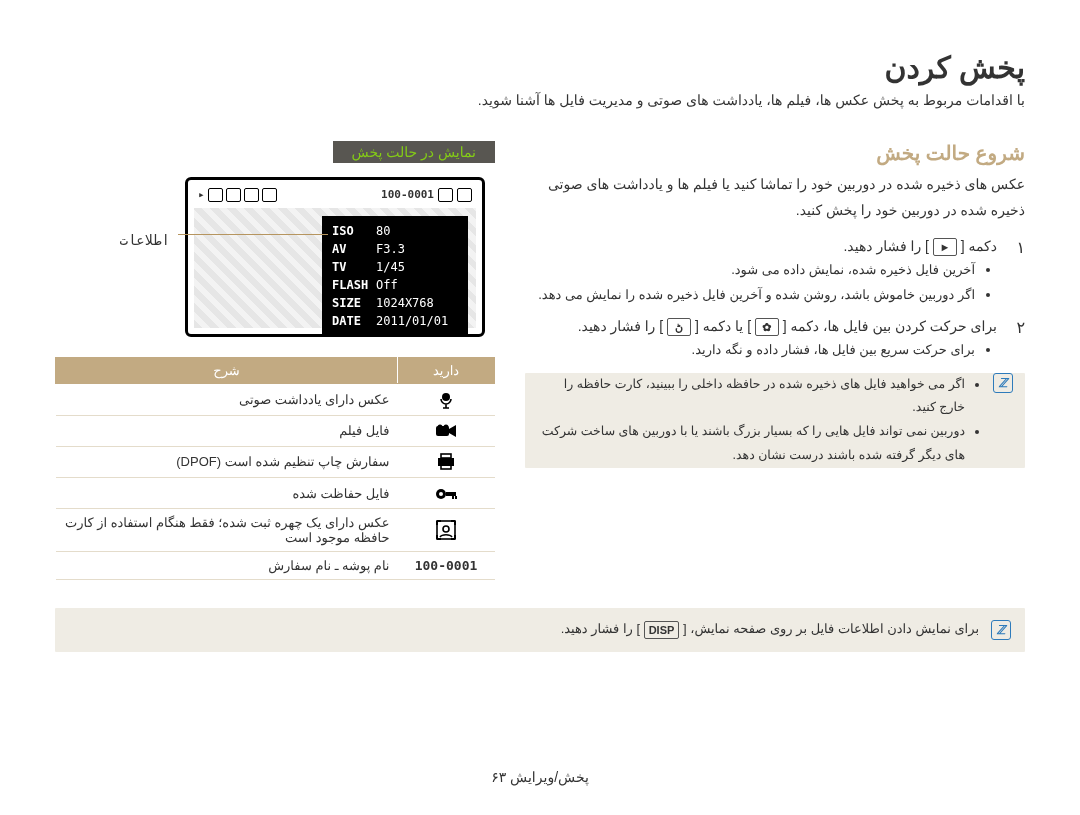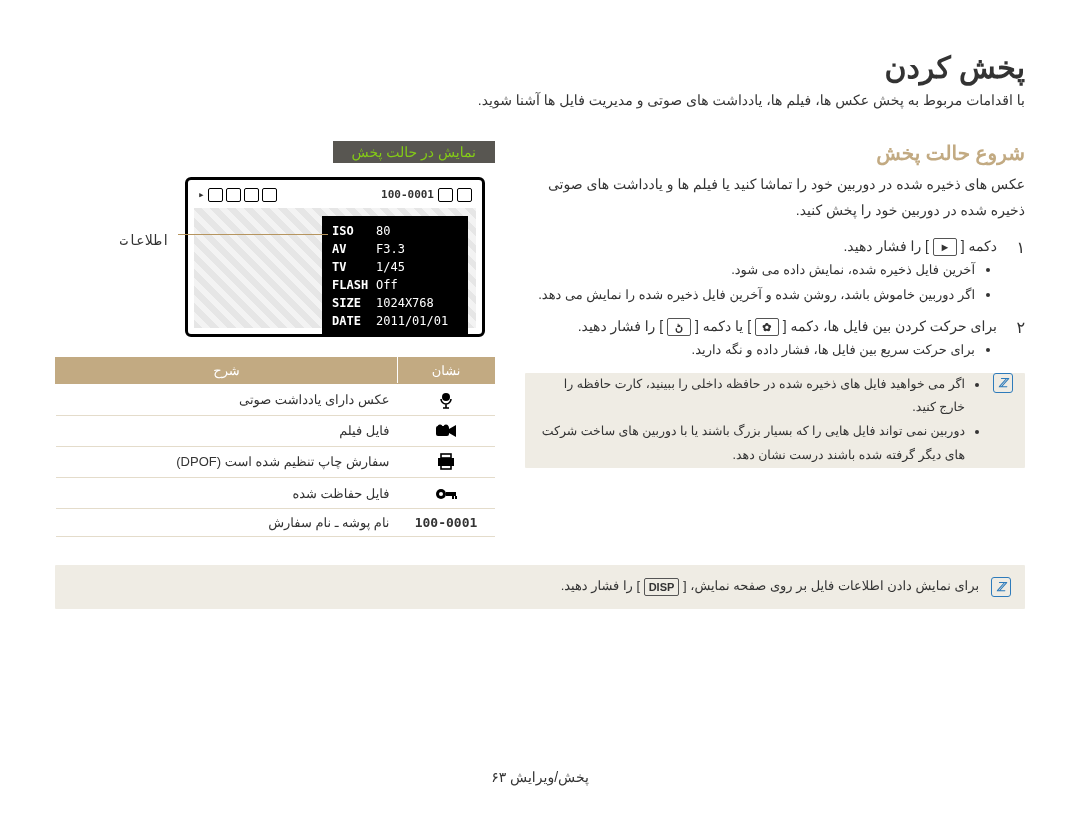--- a/index.html
+++ b/index.html
@@ -390,21 +390,21 @@
             </div>
             <div class="callout-line"></div>
             <span class="callout-text">اطلاعات</span>
           </div>
         </div>
       </div>
 
       <table class="legend">
         <thead>
           <tr>
-            <th>نشان</th>
+            <th>دارید</th>
             <th>شرح</th>
           </tr>
         </thead>
         <tbody>
           <tr>
             <td class="ic">
               <svg class="sicon" width="16" height="18">
                   <circle cx="8" cy="6" r="4" fill="#000"></circle>
                   <path d="M3 8 a5 5 0 0 0 10 0 M8 13 v4 M5 17 h6" stroke="#000" stroke-width="1.6" fill="none"></path>
                 </svg>
@@ -438,20 +438,31 @@
                   <circle cx="6" cy="7" r="5" fill="#000"></circle>
                   <circle cx="6" cy="7" r="2" fill="#fff"></circle>
                   <rect x="11" y="5" width="10" height="4" fill="#000"></rect>
                   <rect x="17" y="9" width="2" height="3" fill="#000"></rect>
                   <rect x="20" y="9" width="2" height="3" fill="#000"></rect>
                 </svg>
             </td>
             <td class="desc">فایل حفاظت شده</td>
           </tr>
           <tr>
+            <td class="ic">
+              <svg class="sicon" width="20" height="20">
+                  <rect x="1" y="1" width="18" height="18" fill="none" stroke="#000" stroke-width="1.6"></rect>
+                  <circle cx="10" cy="9" r="3" fill="none" stroke="#000" stroke-width="1.6"></circle>
+                  <path d="M4 17 c2 -3 10 -3 12 0" fill="none" stroke="#000" stroke-width="1.6"></path>
+                  <path d="M1 1 h4 M1 1 v4 M19 1 h-4 M19 1 v4 M1 19 h4 M1 19 v-4 M19 19 h-4 M19 19 v-4" stroke="#000" stroke-width="2"></path>
+                </svg>
+            </td>
+            <td class="desc">عکس دارای یک چهره ثبت شده؛ فقط هنگام استفاده از کارت حافظه موجود است</td>
+          </tr>
+          <tr>
             <td class="ic ltr" style="font-family:monospace;font-weight:700;font-size:13px">100-0001</td>
             <td class="desc">نام پوشه ـ نام سفارش</td>
           </tr>
         </tbody>
       </table>
     </div>
   </div>
 
   <div class="bottom-note">
     <div class="txt">

